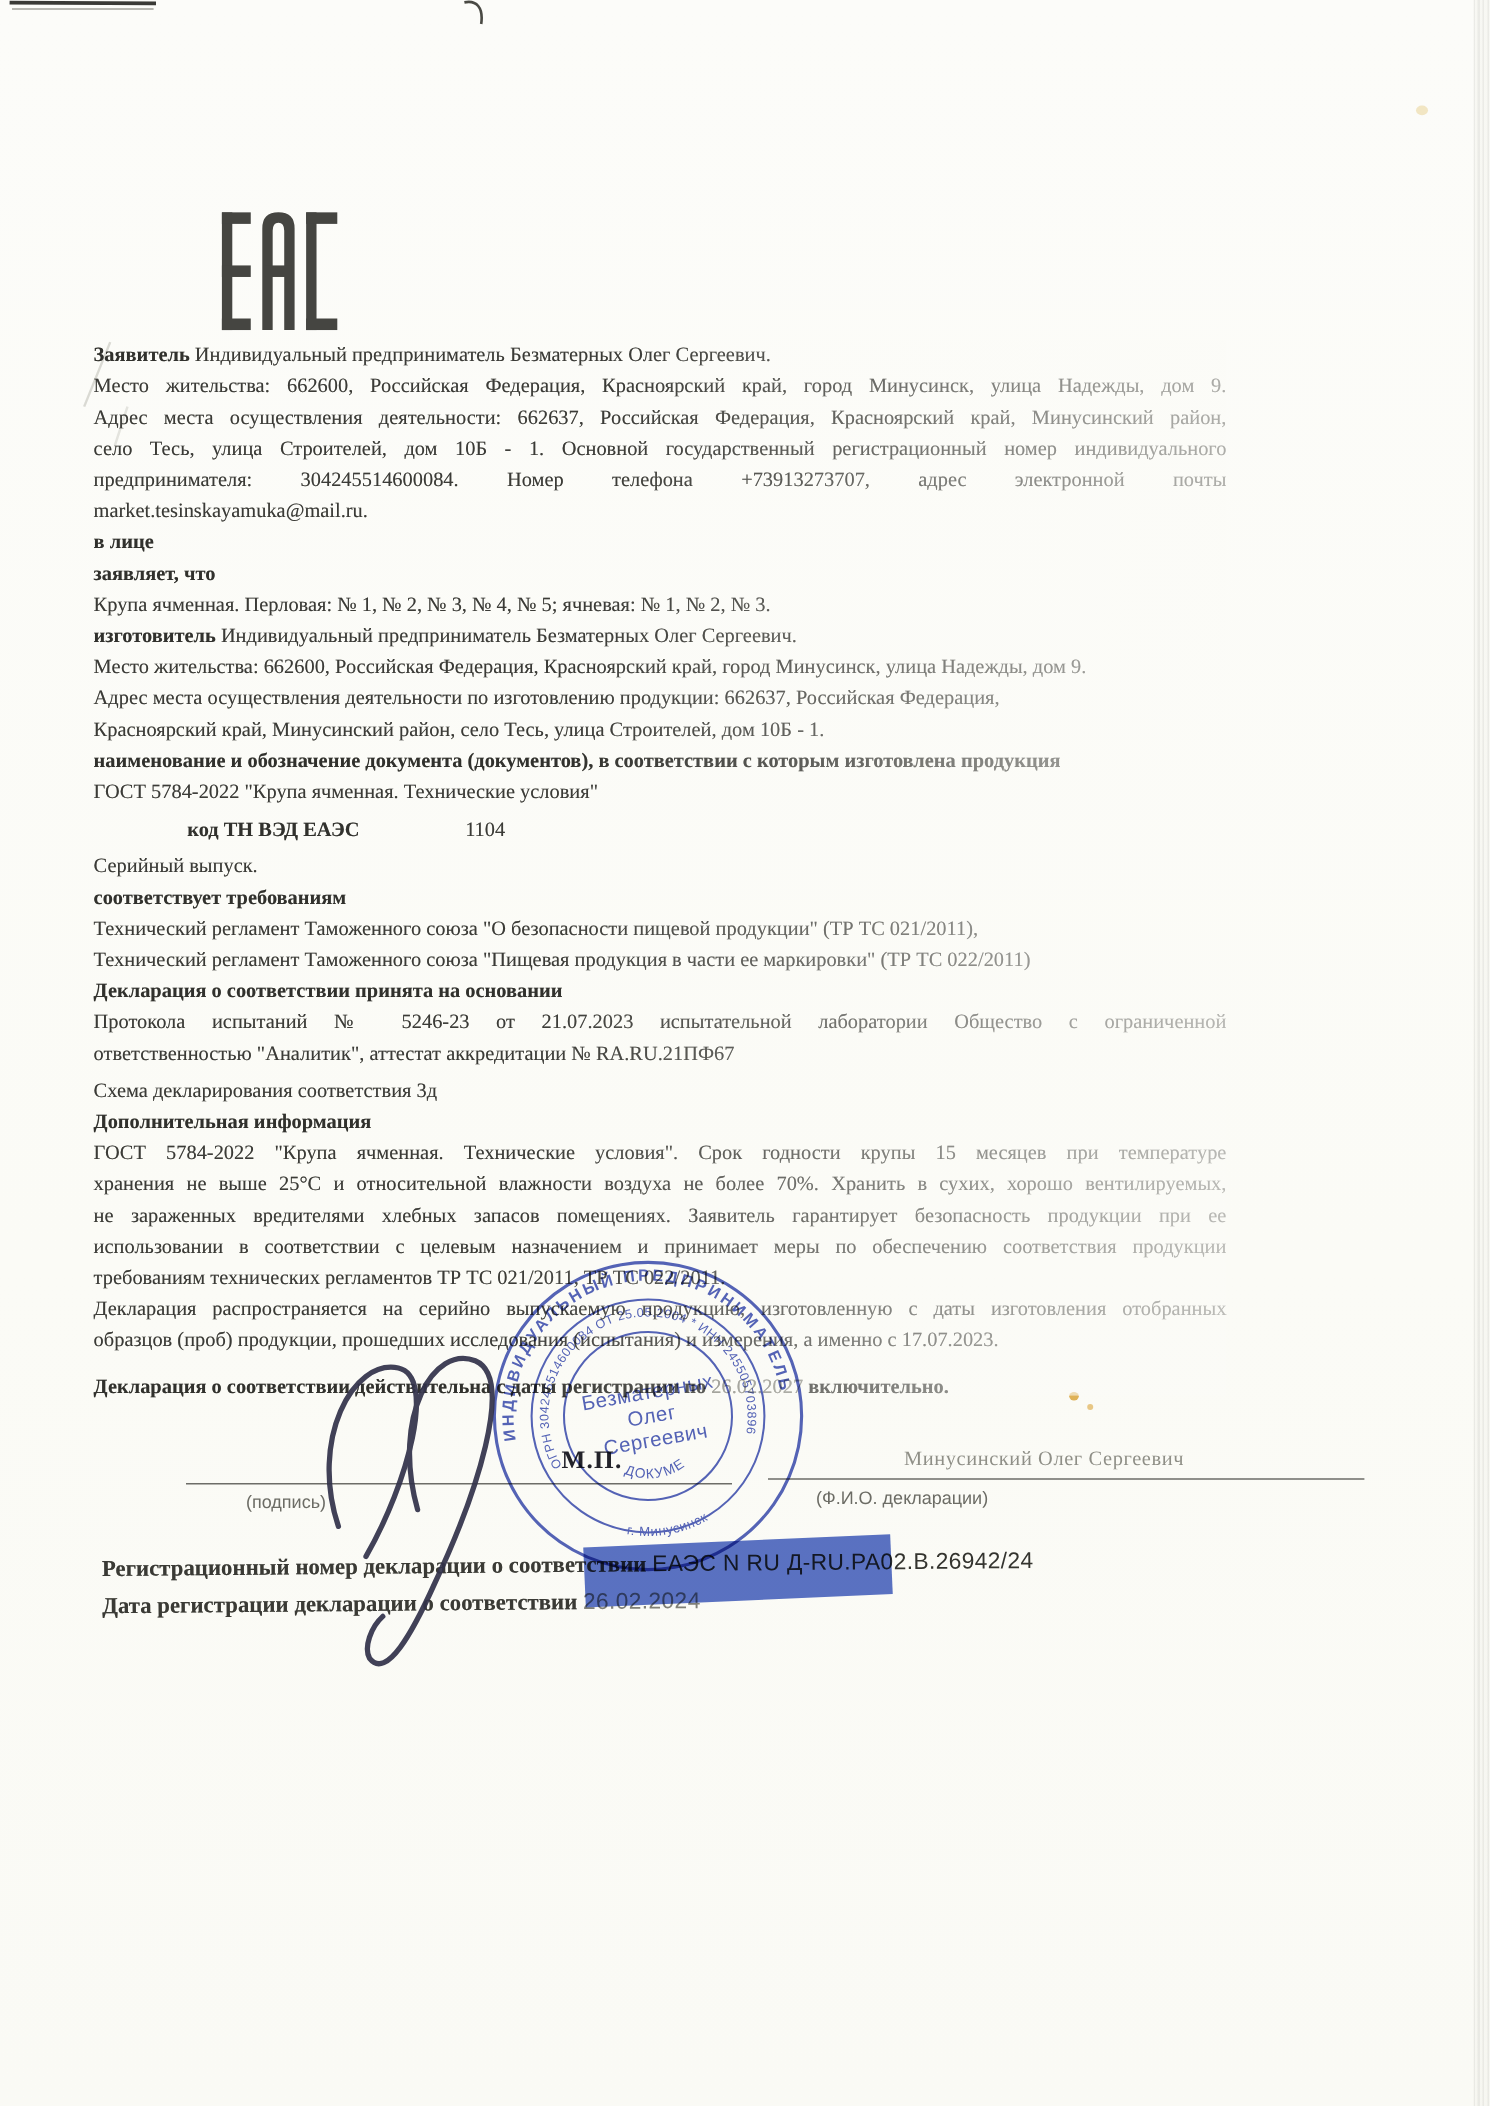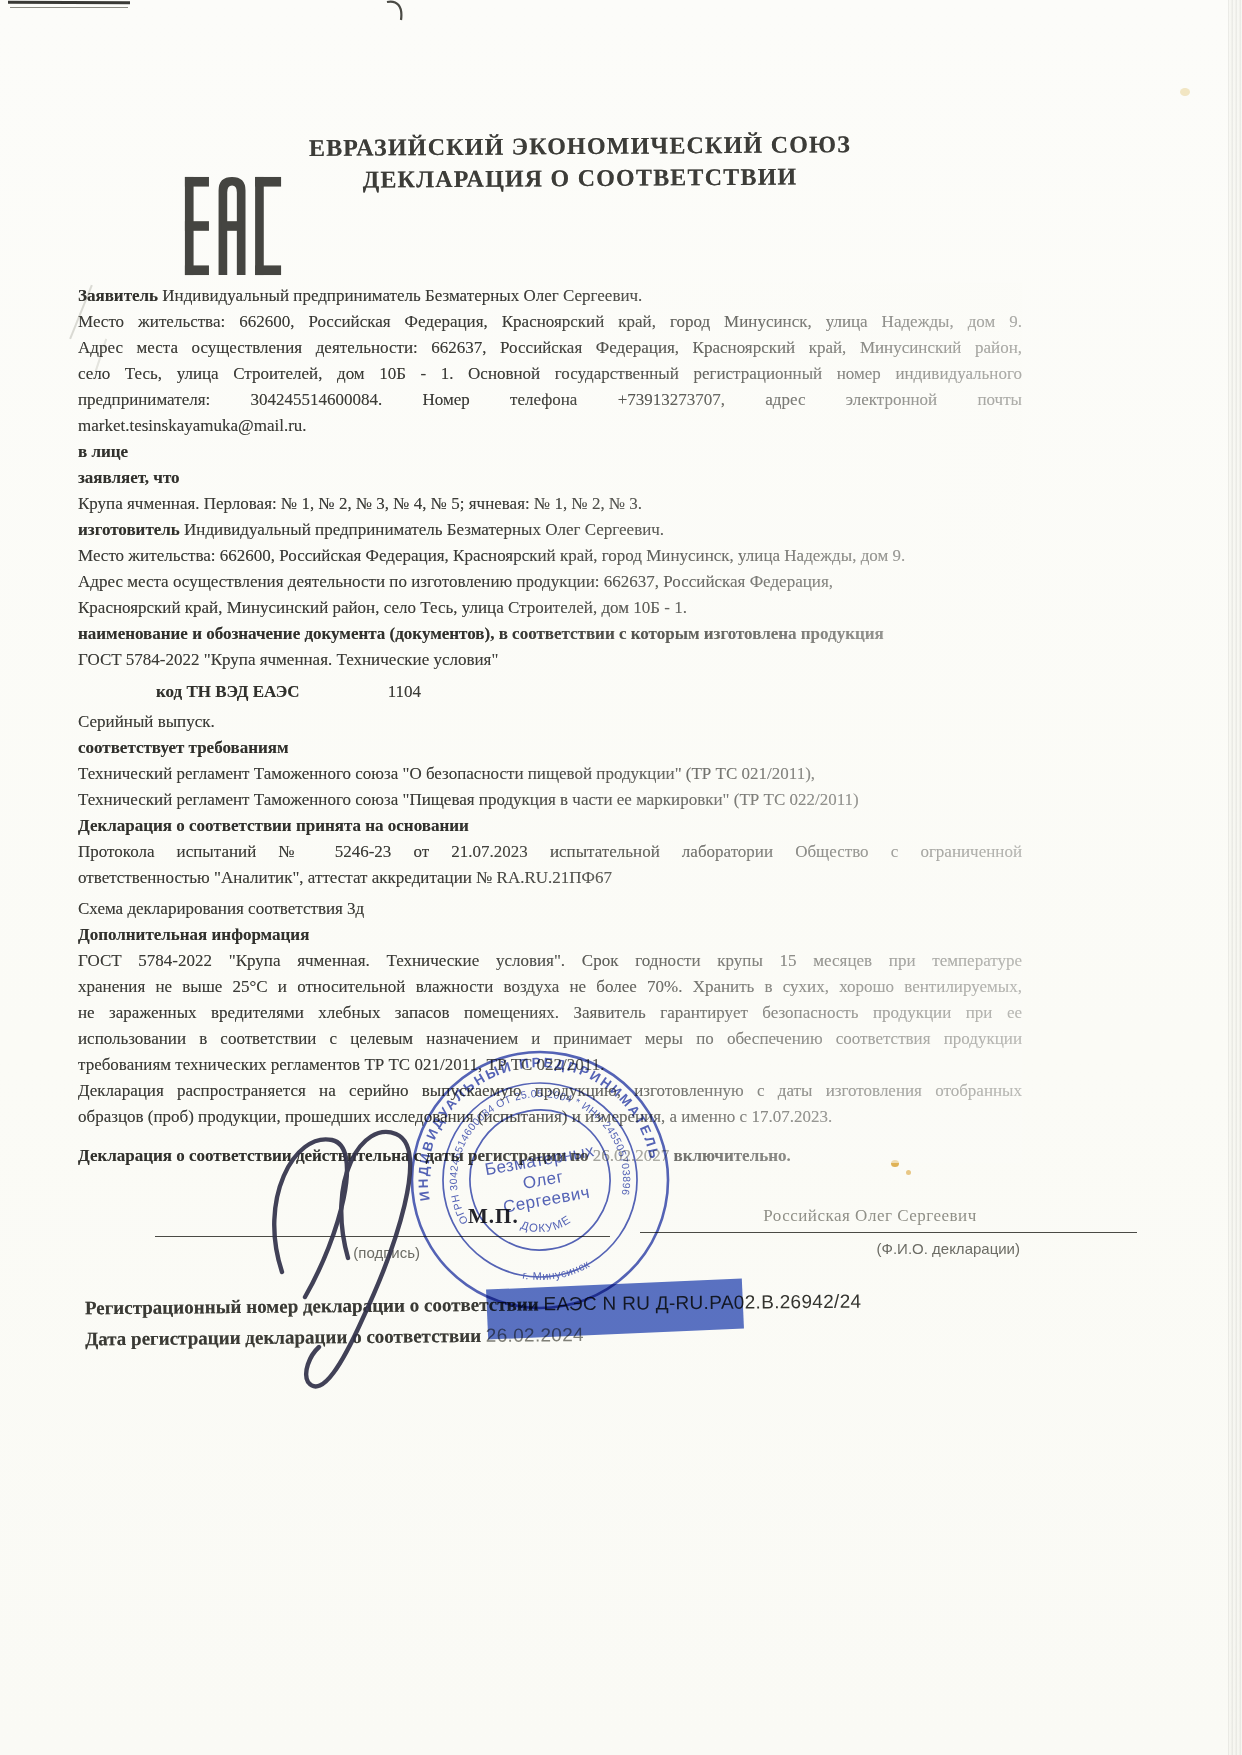--- a/index.html
+++ b/index.html
@@ -21,21 +21,21 @@
   .line span{white-space:pre;}
   .line.j span{white-space:normal;}
   .b{font-weight:bold;color:#31312d;}
   .f{color:#8d8d85;}
   
   .fade{position:absolute;left:78px;top:283px;width:944px;height:880px;pointer-events:none;
        background:linear-gradient(97deg,rgba(251,251,247,0) 42%,rgba(251,251,247,.22) 60%,
                   rgba(251,251,247,.55) 85%,rgba(251,251,247,.68) 100%);}
   
   .ruleline{position:absolute;height:0;border-top:1.6px solid #4a4a45;}
-  .sig-label{position:absolute;font-family:"Liberation Sans",sans-serif;color:#6c6c65;font-size:15px;text-align:right;}
+  .sig-label{position:absolute;font-family:"Liberation Sans",sans-serif;color:#6c6c65;font-size:15px;text-align:left;}
   .fio-name{position:absolute;left:660px;top:1206px;width:420px;text-align:center;
        color:#8f8f87;font-size:17px;letter-spacing:.5px;}
   .mp-mark{position:absolute;left:438px;top:1204px;font-weight:bold;font-size:21px;color:#23232a;letter-spacing:1px;margin-left:30px;}
   .redact{position:absolute;left:487px;top:1284px;width:256px;height:50px;background:#4e68c4;
        transform:rotate(-2.5deg);opacity:.93;mix-blend-mode:multiply;}
   .stamp{position:absolute;left:395px;top:1030px;mix-blend-mode:multiply;opacity:.94;}
   .signature-svg{position:absolute;left:150px;top:1095px;}
   
   .footer{position:absolute;left:85px;top:1288px;width:1000px;transform:rotate(-.5deg);
        font-size:19px;color:#3a3a35;}
@@ -82,24 +82,20 @@
 
       <path d="M37,106 L37,18 Q37,4 51,4 Q65,4 65,18 L65,106 L56,106 L56,20 Q56,13 51,13 Q46,13 46,20 L46,106 Z"></path>
       <rect x="40" y="50" width="22" height="10"></rect>
 
       <rect x="75" y="4" width="9" height="102"></rect>
       <rect x="75" y="4" width="27" height="10"></rect>
       <rect x="75" y="96" width="27" height="10"></rect>
     </g>
   </svg>
 
-  <div class="hdr">
-    <div class="h1">ЕВРАЗИЙСКИЙ ЭКОНОМИЧЕСКИЙ СОЮЗ</div>
-    <div class="h2">ДЕКЛАРАЦИЯ О СООТВЕТСТВИИ</div>
-  </div>
 
   <div class="body-text">
       <div class="line"><span class="b">Заявитель</span><span> Индивидуальный предприниматель Безматерных Олег Сергеевич.</span></div>
       <div class="line j"><span>Место жительства: 662600, Российская Федерация, Красноярский край, город Минусинск, улица Надежды, дом 9.</span></div>
       <div class="line j"><span>Адрес места осуществления деятельности: 662637, Российская Федерация, Красноярский край, Минусинский район,</span></div>
       <div class="line j"><span>село Тесь, улица Строителей, дом 10Б - 1. Основной государственный регистрационный номер индивидуального</span></div>
       <div class="line j"><span>предпринимателя: 304245514600084. Номер телефона +73913273707, адрес электронной почты</span></div>
       <div class="line"><span>market.tesinskayamuka@mail.ru.</span></div>
       <div class="line"><span class="b">в лице</span></div>
       <div class="line"><span class="b">заявляет, что</span></div>
@@ -127,21 +123,21 @@
       <div class="line"><span>требованиям технических регламентов ТР ТС 021/2011, ТР ТС 022/2011.</span></div>
       <div class="line j"><span>Декларация распространяется на серийно выпускаемую продукцию, изготовленную с даты изготовления отобранных</span></div>
       <div class="line"><span>образцов (проб) продукции, прошедших исследования (испытания) и измерения, а именно с 17.07.2023.</span></div>
       <div class="line" style="margin-top: 13px;"><span class="b">Декларация о соответствии действительна с даты регистрации по </span><span class="f">26.02.2027</span><span class="b"> включительно.</span></div>
     </div>
   <div class="fade"></div>
 
   <div class="ruleline" style="left:155px;top:1236px;width:455px;"></div>
   <div class="ruleline" style="left:640px;top:1232px;width:497px;"></div>
   <div class="sig-label" style="left:205px;top:1244px;width:215px;">(подпись)</div>
-  <div class="fio-name">Российская Олег Сергеевич</div>
+  <div class="fio-name">Минусинский Олег Сергеевич</div>
   <div class="sig-label" style="left:680px;top:1240px;width:340px;">(Ф.И.О. декларации)</div>
 
   <div class="footer">
     <div class="frow">
       <span class="flabel">Регистрационный номер декларации о соответствии </span><span class="fval">ЕАЭС N RU Д-RU.РА02.В.26942/24</span>
     </div>
     <div class="frow">
       <span class="flabel">Дата регистрации декларации о соответствии </span><span class="fval dim">26.02.2024</span>
     </div>
   </div>

